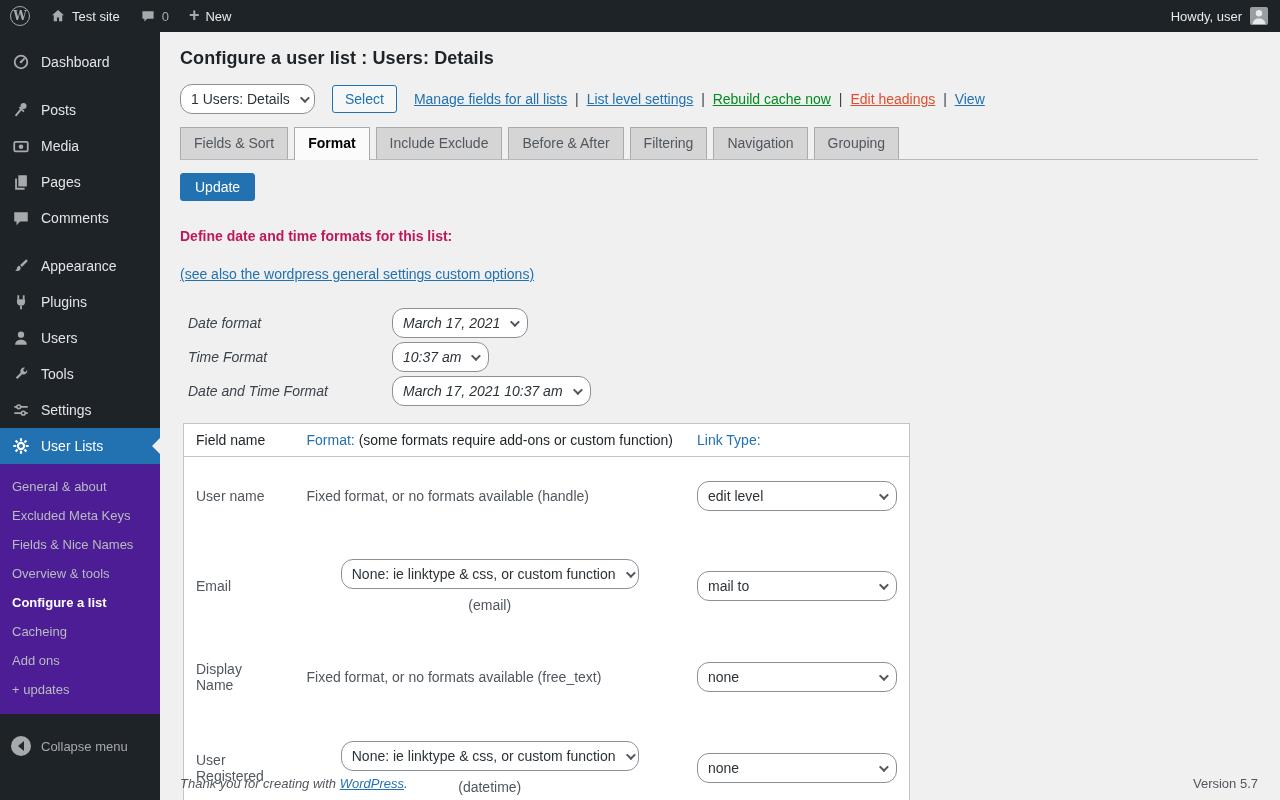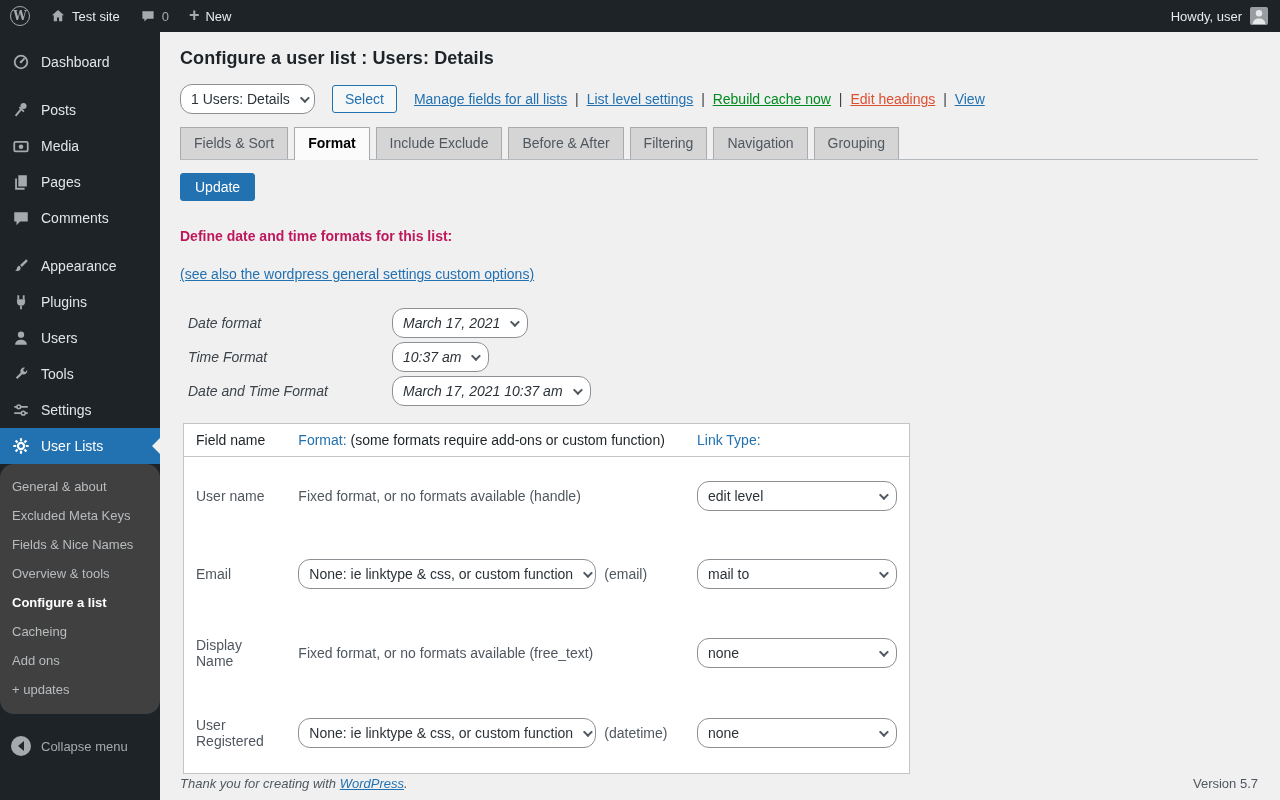--- a/index.html
+++ b/index.html
@@ -19,21 +19,21 @@
   .avatar { width:18px; height:18px; background:#999da1; border-radius:2px; overflow:hidden; display:inline-block; margin-right:12px; }
 
   
   #sidebar { position:absolute; top:32px; left:0; width:160px; height:768px; background:#1d2327; }
   .menu-gap { height:12px; }
   .menu-item { position:relative; display:flex; align-items:center; gap:10px; padding:8px 11px; color:#e2e4e7; font-size:14px; cursor:pointer; }
   .menu-item .mi-icon { width:20px; height:20px; display:flex; align-items:center; justify-content:center; flex:none; }
   .menu-item.active { background:#2271b1; color:#fff; }
   .menu-item.active::after { content:''; position:absolute; right:0; top:50%; transform:translateY(-50%);
                              border:8px solid transparent; border-right:8px solid #f0f0f1; }
-  .submenu { background:#404040; padding:8px 0 10px;border-radius:14px; }
+  .submenu { background:#4c1d95; padding:8px 0 10px; }
   .submenu-item { padding:7px 12px 7px 12px; font-size:13px; color:#b8bcbf; cursor:pointer; }
   .submenu-item.current { color:#fff; font-weight:bold; }
   .collapse { display:flex; align-items:center; gap:10px; padding:10px 11px; margin-top:12px; color:#a7aaad; font-size:13px; cursor:pointer; }
   .col-circle { width:20px; height:20px; border-radius:50%; background:#a7aaad; display:flex; align-items:center; justify-content:center; }
   .col-arrow { width:0; height:0; border:5px solid transparent; border-right:6px solid #23282d; margin-left:-5px; }
 
   
   #content { position:absolute; top:32px; left:160px; width:1120px; height:768px; background:#f0f0f1; padding:0 22px 0 20px; }
   h1 { font-size:18px; font-weight:bold; color:#1d2327; margin-top:16px; letter-spacing:.1px; }
 
@@ -63,21 +63,21 @@
   .form-rows { margin-top:26px; }
   .frow { display:flex; align-items:center; height:30px; margin-bottom:4px; padding-left:8px;font-style:italic; }
   .flabel { width:204px; font-size:14px; color:#3c434a; flex:none; }
 
   table.fmt-table { margin-top:17px; margin-left:3px; width:727px; border-collapse:collapse; background:#fff; border:1px solid #c3c4c7; }
   .fmt-table th { text-align:left; font-weight:normal; font-size:14px; padding:8px 12px; border-bottom:1px solid #c3c4c7; color:#1d2327; }
   .fmt-table td { font-size:14px; padding:24px 12px; vertical-align:middle; color:#50575e;margin-left:28px; }
   .fmt-table .thblue { color:#2271b1; }
   .fmt-table col.c1 { width:115px; } .fmt-table col.c2 { width:405px; }
   .w200 { width:200px; } .w298 { width:298px; }
-  .cell-flex { display:flex; align-items:center; gap:8px; }
+  .cell-flex { display:flex; align-items:center; gap:8px;flex-direction:column; }
   .note { color:#50575e; }
 
   #footer { position:absolute; left:180px; right:22px; bottom:9px; display:flex; justify-content:space-between;
             font-size:13px; color:#50575e; }
   .thanks { font-style:italic; }
   .thanks .lnk { color:#2271b1; }
   .version { color:#50575e; }
 </style>
 </head>
 <body>

